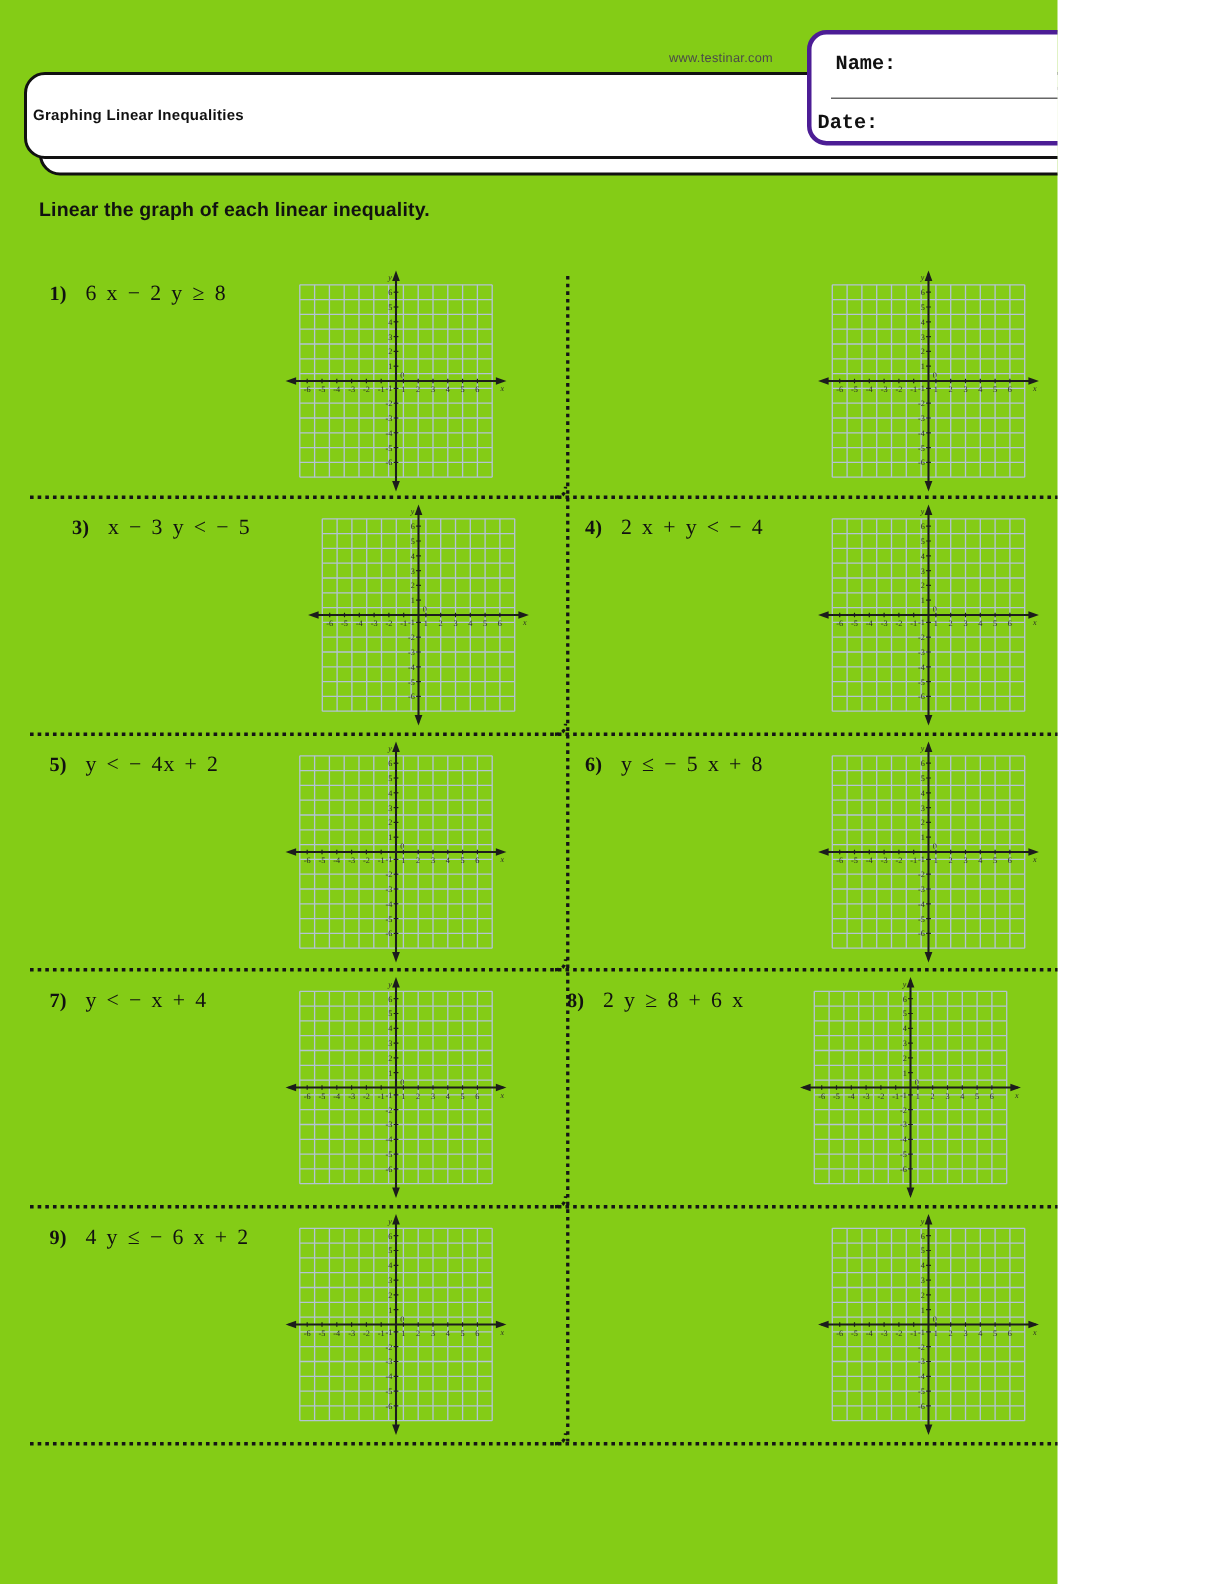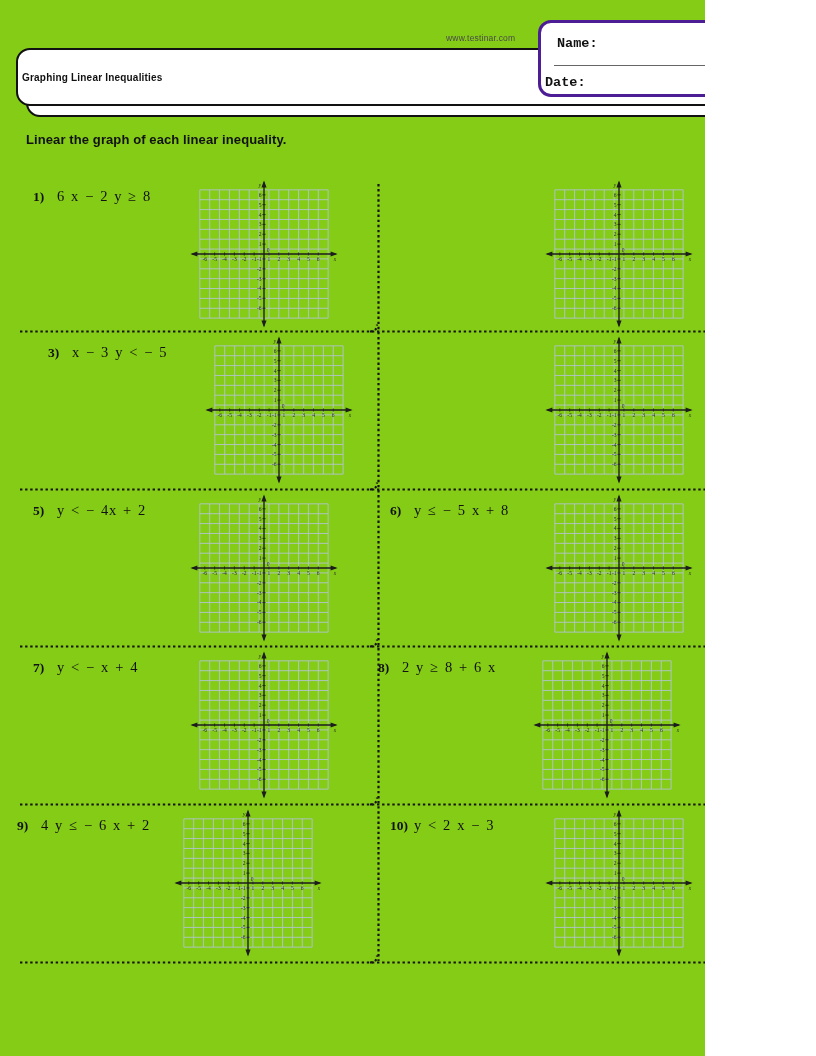--- a/index.html
+++ b/index.html
@@ -326,20 +326,21 @@
           <text x="72.6" y="122" text-anchor="end" font-size="5.6" fill="#2a2a2a">-5</text>
           <line x1="73.4" y1="130" x2="76.6" y2="130" stroke="#1c1c1c" stroke-width="0.8"></line>
           <text x="72.6" y="132" text-anchor="end" font-size="5.6" fill="#2a2a2a">-6</text>
           <text x="77.8" y="73.2" text-anchor="start" font-size="5.6" fill="#2a2a2a">0</text>
           <text x="146.8" y="82" text-anchor="middle" font-size="5.4" fill="#2a2a2a" font-style="italic">x</text>
           <text x="72.2" y="6.8" text-anchor="end" font-size="5.4" fill="#2a2a2a" font-style="italic">y</text>
         </svg>
       </div>
   </div>
   <div class="cell col-right" style="left:379px;top:331px;height:158px;">
+    <div class="ptext"><span class="pnum">4)</span><span class="peq">2 x + y &lt; − 4</span></div>
     <div class="grid-slot">
         <svg viewBox="0 0 150 150" class="grid-svg">
           <line x1="10" y1="10" x2="10" y2="140" stroke="#b3c3d3" stroke-width="0.9"></line>
           <line x1="10" y1="10" x2="140" y2="10" stroke="#b3c3d3" stroke-width="0.9"></line>
           <line x1="20" y1="10" x2="20" y2="140" stroke="#b3c3d3" stroke-width="0.9"></line>
           <line x1="10" y1="20" x2="140" y2="20" stroke="#b3c3d3" stroke-width="0.9"></line>
           <line x1="30" y1="10" x2="30" y2="140" stroke="#b3c3d3" stroke-width="0.9"></line>
           <line x1="10" y1="30" x2="140" y2="30" stroke="#b3c3d3" stroke-width="0.9"></line>
           <line x1="40" y1="10" x2="40" y2="140" stroke="#b3c3d3" stroke-width="0.9"></line>
           <line x1="10" y1="40" x2="140" y2="40" stroke="#b3c3d3" stroke-width="0.9"></line>
@@ -787,21 +788,21 @@
           <text x="72.6" y="122" text-anchor="end" font-size="5.6" fill="#2a2a2a">-5</text>
           <line x1="73.4" y1="130" x2="76.6" y2="130" stroke="#1c1c1c" stroke-width="0.8"></line>
           <text x="72.6" y="132" text-anchor="end" font-size="5.6" fill="#2a2a2a">-6</text>
           <text x="77.8" y="73.2" text-anchor="start" font-size="5.6" fill="#2a2a2a">0</text>
           <text x="146.8" y="82" text-anchor="middle" font-size="5.4" fill="#2a2a2a" font-style="italic">x</text>
           <text x="72.2" y="6.8" text-anchor="end" font-size="5.4" fill="#2a2a2a" font-style="italic">y</text>
         </svg>
       </div>
   </div>
 
-  <div class="cell col-left" style="left:4px;top:804px;height:158px;">
+  <div class="cell col-left" style="left:20px;top:804px;height:158px;">
     <div class="ptext"><span class="pnum">9)</span><span class="peq">4 y ≤ − 6 x + 2</span></div>
     <div class="grid-slot">
         <svg viewBox="0 0 150 150" class="grid-svg">
           <line x1="10" y1="10" x2="10" y2="140" stroke="#b3c3d3" stroke-width="0.9"></line>
           <line x1="10" y1="10" x2="140" y2="10" stroke="#b3c3d3" stroke-width="0.9"></line>
           <line x1="20" y1="10" x2="20" y2="140" stroke="#b3c3d3" stroke-width="0.9"></line>
           <line x1="10" y1="20" x2="140" y2="20" stroke="#b3c3d3" stroke-width="0.9"></line>
           <line x1="30" y1="10" x2="30" y2="140" stroke="#b3c3d3" stroke-width="0.9"></line>
           <line x1="10" y1="30" x2="140" y2="30" stroke="#b3c3d3" stroke-width="0.9"></line>
           <line x1="40" y1="10" x2="40" y2="140" stroke="#b3c3d3" stroke-width="0.9"></line>
@@ -880,21 +881,20 @@
           <text x="72.6" y="122" text-anchor="end" font-size="5.6" fill="#2a2a2a">-5</text>
           <line x1="73.4" y1="130" x2="76.6" y2="130" stroke="#1c1c1c" stroke-width="0.8"></line>
           <text x="72.6" y="132" text-anchor="end" font-size="5.6" fill="#2a2a2a">-6</text>
           <text x="77.8" y="73.2" text-anchor="start" font-size="5.6" fill="#2a2a2a">0</text>
           <text x="146.8" y="82" text-anchor="middle" font-size="5.4" fill="#2a2a2a" font-style="italic">x</text>
           <text x="72.2" y="6.8" text-anchor="end" font-size="5.4" fill="#2a2a2a" font-style="italic">y</text>
         </svg>
       </div>
   </div>
   <div class="cell col-right" style="left:379px;top:804px;height:158px;">
-    <div class="ptext"><span class="pnum">10)</span><span class="peq">y &lt; 2 x − 3</span></div>
     <div class="grid-slot">
         <svg viewBox="0 0 150 150" class="grid-svg">
           <line x1="10" y1="10" x2="10" y2="140" stroke="#b3c3d3" stroke-width="0.9"></line>
           <line x1="10" y1="10" x2="140" y2="10" stroke="#b3c3d3" stroke-width="0.9"></line>
           <line x1="20" y1="10" x2="20" y2="140" stroke="#b3c3d3" stroke-width="0.9"></line>
           <line x1="10" y1="20" x2="140" y2="20" stroke="#b3c3d3" stroke-width="0.9"></line>
           <line x1="30" y1="10" x2="30" y2="140" stroke="#b3c3d3" stroke-width="0.9"></line>
           <line x1="10" y1="30" x2="140" y2="30" stroke="#b3c3d3" stroke-width="0.9"></line>
           <line x1="40" y1="10" x2="40" y2="140" stroke="#b3c3d3" stroke-width="0.9"></line>
           <line x1="10" y1="40" x2="140" y2="40" stroke="#b3c3d3" stroke-width="0.9"></line>

